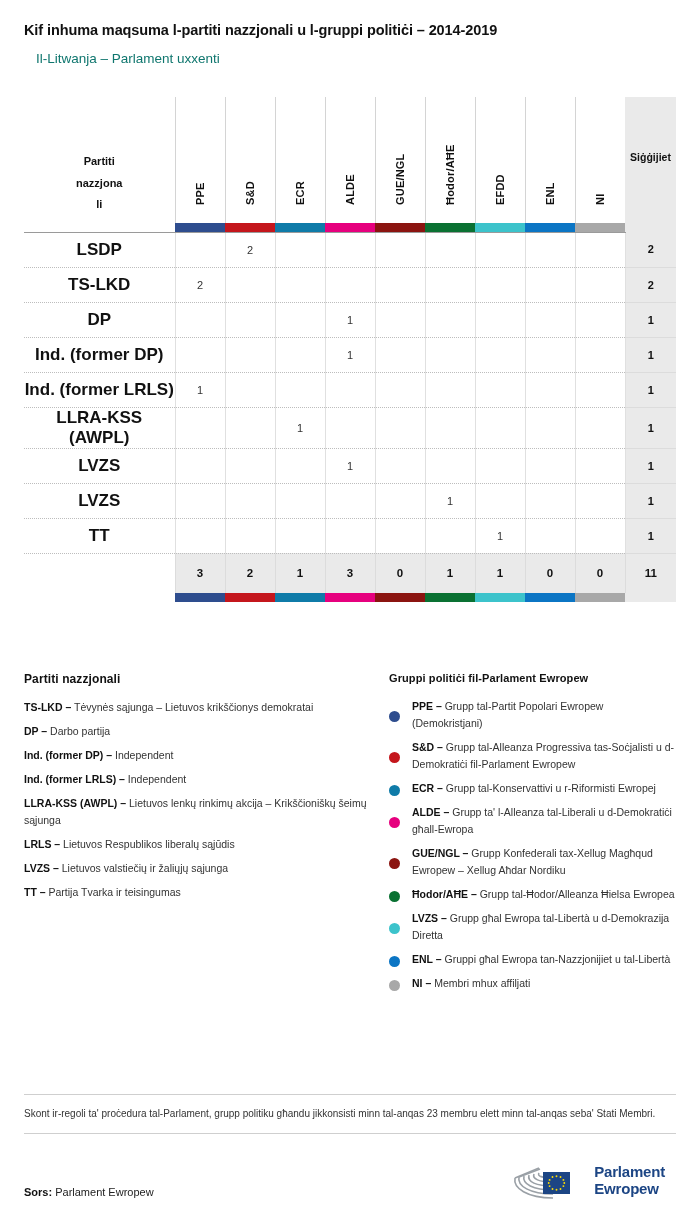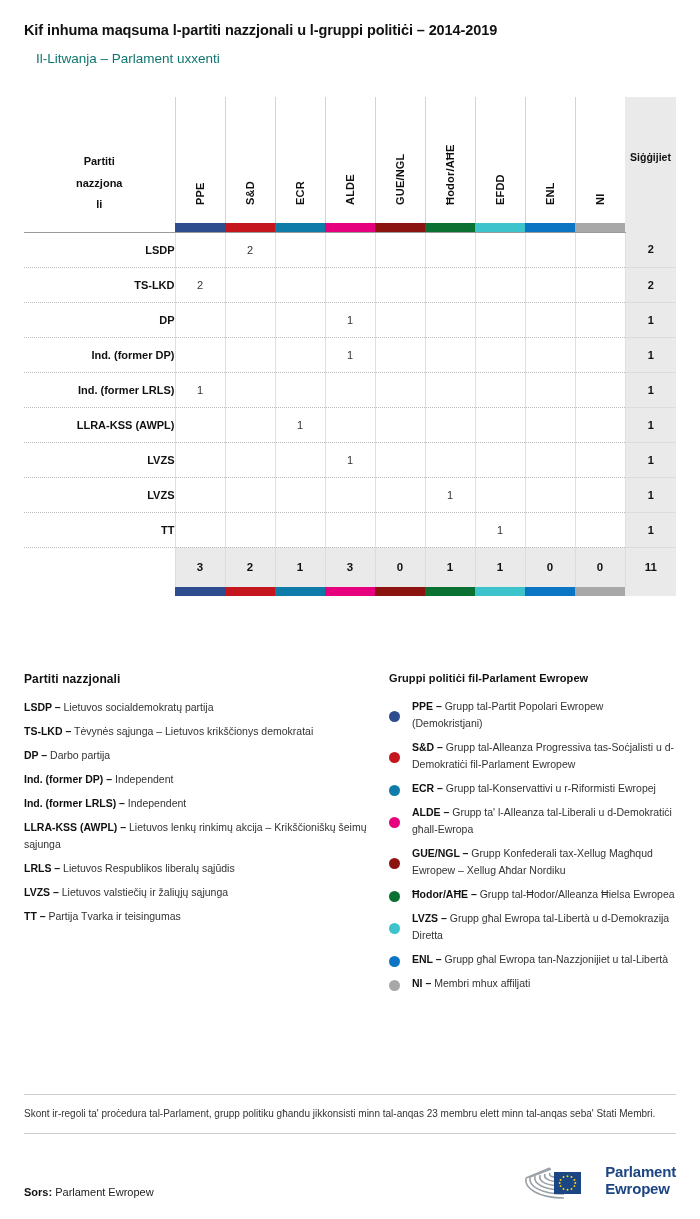--- a/index.html
+++ b/index.html
@@ -96,23 +96,23 @@
   tr.drow td {
     height: 35px;
     font-size: 11px;
     text-align: center;
     color: #333;
     border-left: 1px solid #e0e0e0;
     border-bottom: 1px dotted #bdbdbd;
     background: #fff;
   }
   tr.drow td.pname {
-    text-align: right;
-    font-weight: bold;
-    font-size: 11px;
+    text-align: center;
+    font-weight: bold;
+    font-size: 17px;
     color: #111;
     border-left: none;
     padding-left: 0 !important;
     margin-left: 44px;
   }
   tr.drow td.tot {
     background: #eaeaea;
     font-weight: bold;
     color: #111;
     border-left: 1px solid #e0e0e0;
@@ -206,21 +206,21 @@
   }
   .source {
     position: absolute;
     left: 0; top: 28px;
     font-size: 11px;
     color: #222;
   }
   .source b { font-weight: bold; color: #111; }
   .logo {
     position: absolute;
-    right: 0; top: 2px;
+    right: 11px; top: 2px;
     display: flex;
     align-items: center;
   }
   .logo-mark { width: 78px; height: 42px; margin-right: 7px; }
   .logo-text {
     font-size: 15px;
     font-weight: bold;
     color: #1c4584;
     line-height: 1.12;
     letter-spacing: -0.2px;
@@ -482,21 +482,20 @@
           <td class="tot"></td>
         </tr>
       </tfoot>
   </table>
 </div>
 
 <div class="legends">
   <div class="leg-col-left">
     <div class="leg-title">Partiti nazzjonali</div>
     <div id="leg-parties">
-        <div class="leg-item"><b>LSDP –</b><span> Lietuvos socialdemokratų partija</span></div>
         <div class="leg-item"><b>TS-LKD –</b><span> Tėvynės sąjunga – Lietuvos krikščionys demokratai</span></div>
         <div class="leg-item"><b>DP –</b><span> Darbo partija</span></div>
         <div class="leg-item"><b>Ind. (former DP) –</b><span> Independent</span></div>
         <div class="leg-item"><b>Ind. (former LRLS) –</b><span> Independent</span></div>
         <div class="leg-item"><b>LLRA-KSS (AWPL) –</b><span> Lietuvos lenkų rinkimų akcija – Krikščioniškų šeimų sąjunga</span></div>
         <div class="leg-item"><b>LRLS –</b><span> Lietuvos Respublikos liberalų sąjūdis</span></div>
         <div class="leg-item"><b>LVZS –</b><span> Lietuvos valstiečių ir žaliųjų sąjunga</span></div>
         <div class="leg-item"><b>TT –</b><span> Partija Tvarka ir teisingumas</span></div>
       </div>
   </div>
@@ -526,21 +525,21 @@
         <div class="leg-row">
           <span class="dot" style="background: rgb(10, 113, 50);"></span>
           <span class="txt"><b>Ħodor/AĦE –</b><span> Grupp tal-Ħodor/Alleanza Ħielsa Ewropea</span></span>
         </div>
         <div class="leg-row">
           <span class="dot" style="background: rgb(60, 195, 203);"></span>
           <span class="txt"><b>LVZS –</b><span> Grupp għal Ewropa tal-Libertà u d-Demokrazija Diretta</span></span>
         </div>
         <div class="leg-row">
           <span class="dot" style="background: rgb(11, 117, 196);"></span>
-          <span class="txt"><b>ENL –</b><span> Grupp għal Ewropa tan-Nazzjonijiet u tal-Libertà</span></span>
+          <span class="txt"><b>ENL –</b><span> Gruppi għal Ewropa tan-Nazzjonijiet u tal-Libertà</span></span>
         </div>
         <div class="leg-row">
           <span class="dot" style="background: rgb(168, 168, 168);"></span>
           <span class="txt"><b>NI –</b><span> Membri mhux affiljati</span></span>
         </div>
       </div>
   </div>
 </div>
 
 <div class="note-wrap">

